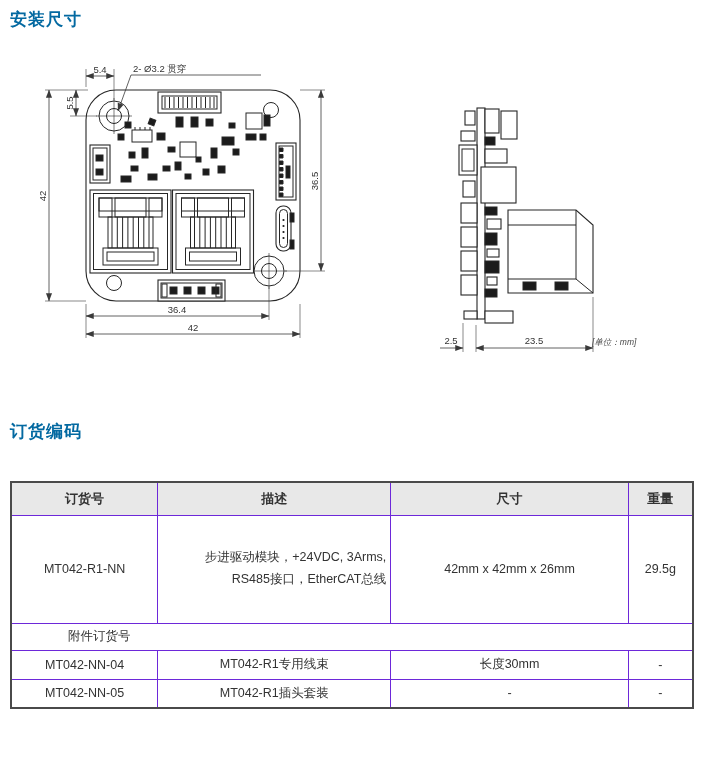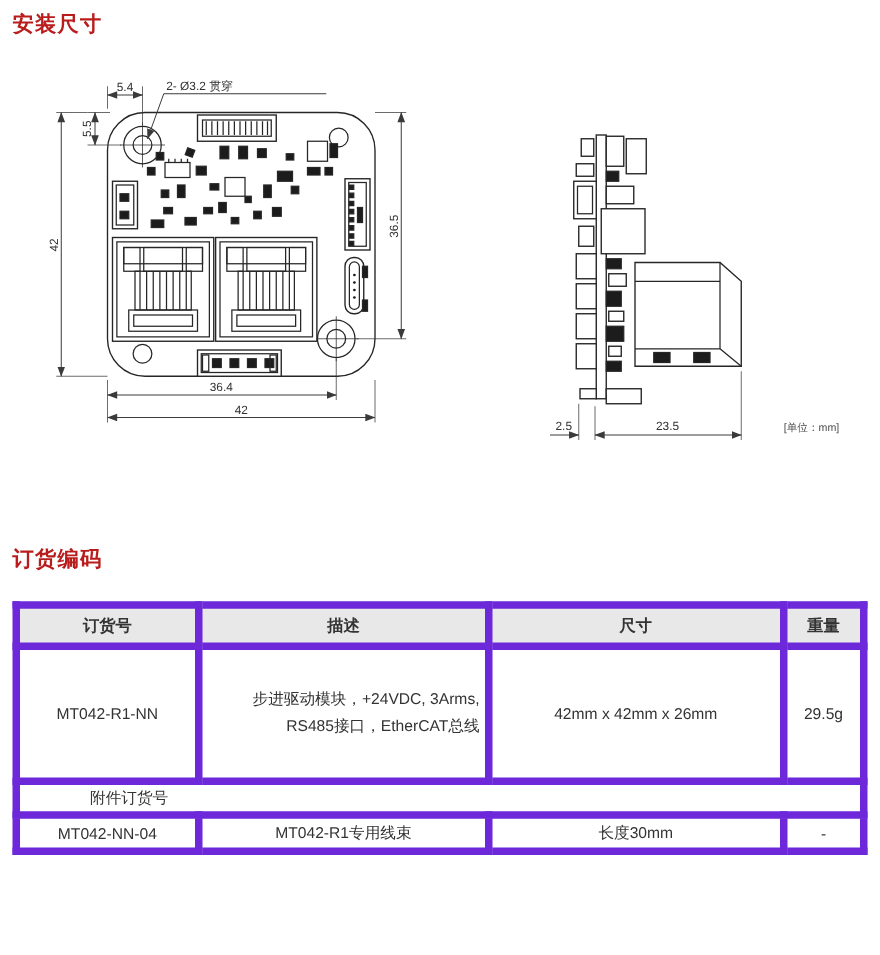--- a/index.html
+++ b/index.html
@@ -1,44 +1,44 @@
 <!DOCTYPE html>
 <html><head>
 <meta charset="utf-8">
 <style>
   * { margin:0; padding:0; box-sizing:border-box; }
   html,body { width:704px; height:764px; background:#ffffff;
     font-family:"Liberation Sans", sans-serif; color:#333; }
   .page { position:relative; width:704px; height:764px; background:#fff; overflow:hidden; }
 
   .section-title { position:absolute; left:10px; font-size:17px; font-weight:bold;
-    color:#b91c1c; letter-spacing:1px; }
+    color:#0369a1; letter-spacing:1px; }
   #title-install { top:8px; }
-  #title-order { top:436px; }
+  #title-order { top:420px; }
 
   .drawing { position:absolute; }
   #front-view { left:33px; top:56px; }
   #side-view { left:428px; top:71px; }
 
-  .unit-note { position:absolute; left:627px; top:337px; font-size:8.5px; color:#4a4a4a; }
+  .unit-note { position:absolute; left:592px; top:337px; font-size:8.5px; color:#4a4a4a;font-style:italic; }
 
   
   .ln  { stroke:#262626; stroke-width:1.1; fill:#fff; }
   .lnf { stroke:#262626; stroke-width:1; fill:#1c1c1c; }
   .lnn { stroke:#262626; stroke-width:1; fill:none; }
   .thin{ stroke:#262626; stroke-width:0.6; fill:none; }
   .dim { stroke:#3a3a3a; stroke-width:0.8; fill:none; }
   .ext { stroke:#3a3a3a; stroke-width:0.6; fill:none; }
   .dtxt{ font-size:9.5px; fill:#333; }
 
   
   .order-table { position:absolute; left:10px; top:481px; width:684px; }
   table { width:100%; border-collapse:collapse; table-layout:fixed;
      border:2px solid #4a4a4a; font-size:12.5px; color:#333; }
-  th, td { border:6px solid #6d28d9; text-align:center; vertical-align:middle;
+  th, td { border:1px solid #6d28d9; text-align:center; vertical-align:middle;
      padding:2px 4px; }
   thead tr { height:33px; }
   th { background:#e8e8e8; font-weight:bold; font-size:13px; }
   tr.main-row { height:108px; }
   td.desc-main { text-align:right; padding-left:12px; line-height:1.75; }
   tr.acc-head-row { height:27px; }
   td.acc-head { text-align:left; padding-left:56px; }
   tr.acc-row { height:29px;padding-left:24px; }
 </style>
 </head>
@@ -279,17 +279,23 @@
         </tr>
         <tr class="acc-head-row">
           <td class="acc-head" colspan="4">附件订货号</td>
         </tr>
         <tr class="acc-row">
           <td>MT042-NN-04</td>
           <td>MT042-R1专用线束</td>
           <td>长度30mm</td>
           <td>-</td>
         </tr>
+        <tr class="acc-row">
+          <td>MT042-NN-05</td>
+          <td>MT042-R1插头套装</td>
+          <td>-</td>
+          <td>-</td>
+        </tr>
       </tbody>
     </table>
   </div>
 
 </div>
 
 </body></html>

